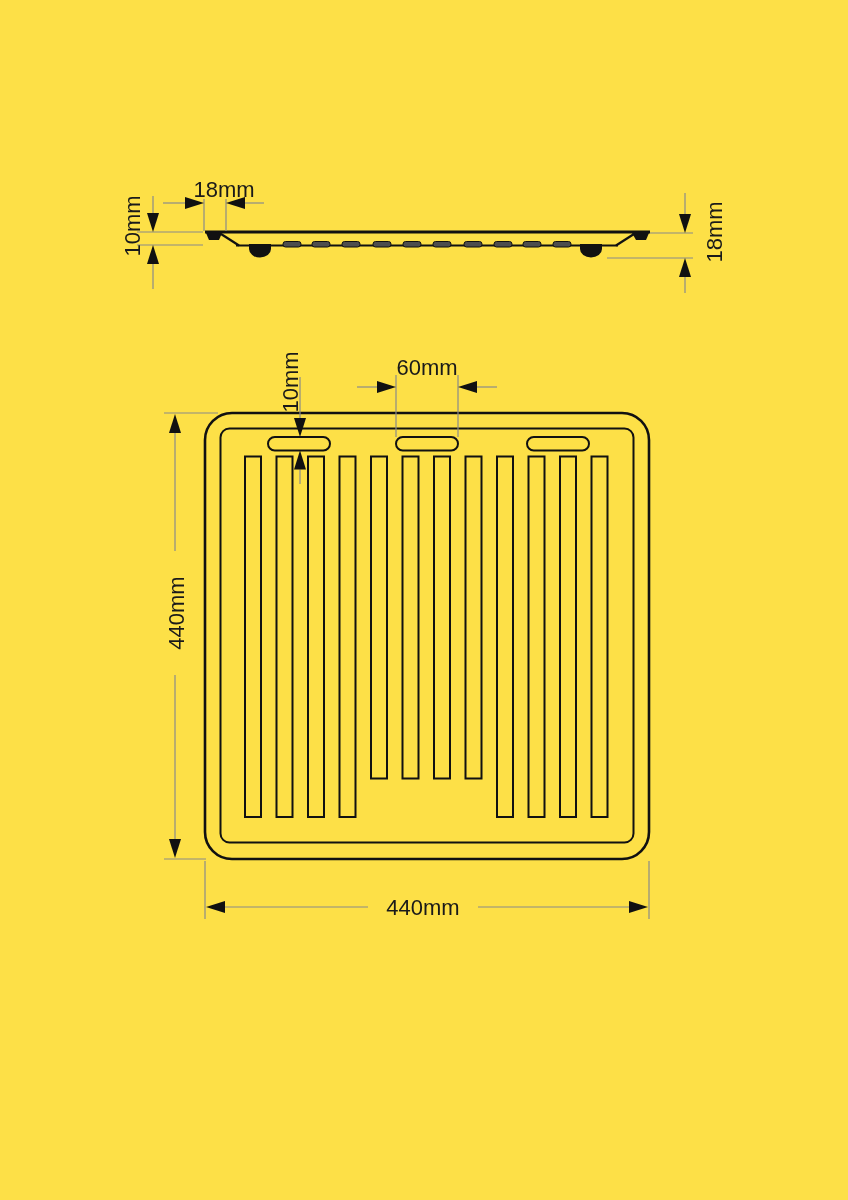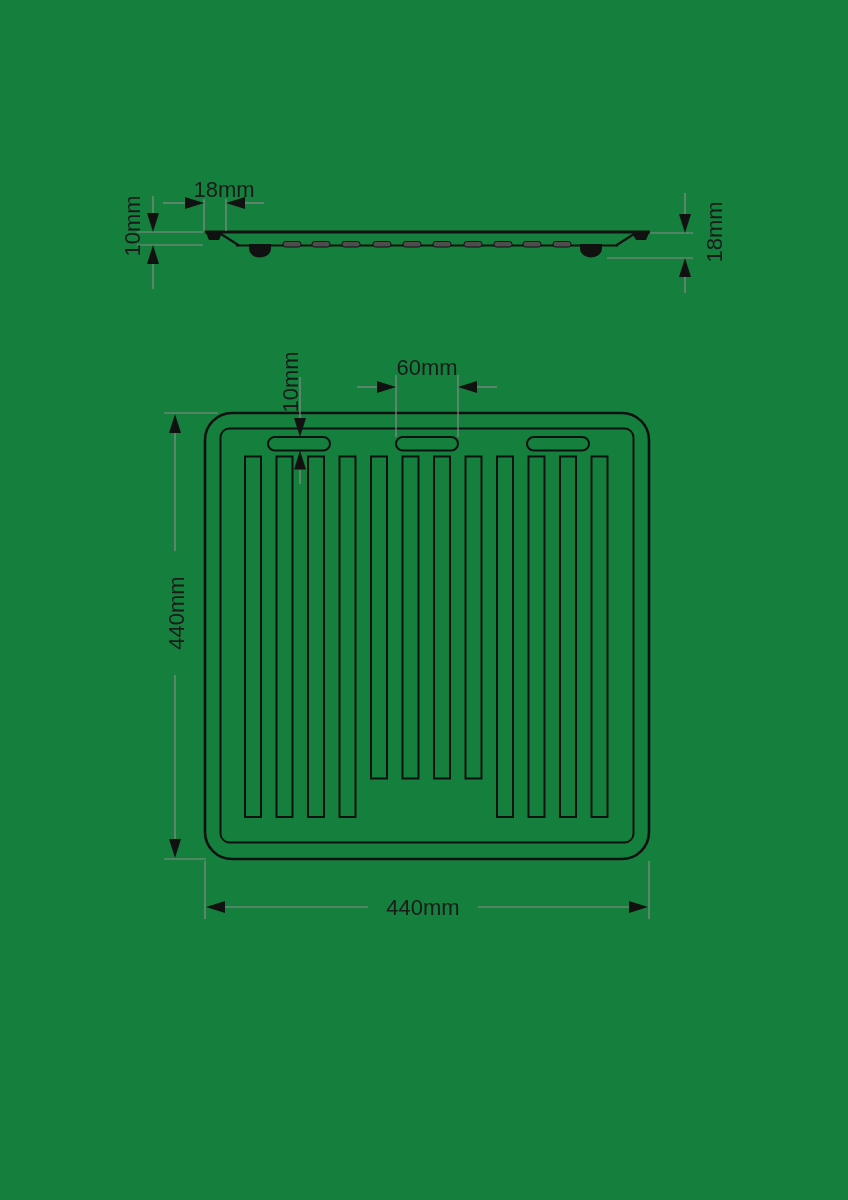--- a/index.html
+++ b/index.html
@@ -1,16 +1,16 @@
 <!DOCTYPE html>
 <html><head>
 <meta charset="utf-8">
 <style>
   html,body{margin:0;padding:0;background:#ffffff;}
-  .canvas{position:relative;width:848px;height:1200px;background:#15803d;overflow:hidden;
+  .canvas{position:relative;width:848px;height:1200px;background:#fde047;overflow:hidden;
           font-family:"Liberation Sans", sans-serif;}
   svg{position:absolute;left:0;top:0;}
   .obj{stroke:#111111;fill:none;}
   .objfill{fill:#111111;stroke:none;}
   .dash{fill:#4d4d4d;stroke:#111111;stroke-width:1;}
   .dimline{stroke:#8a8a8a;stroke-width:1.2;fill:none;}
   .arrow{fill:#111111;stroke:none;}
   .dimtext{fill:#1a1a1a;font-size:22px;font-family:"Liberation Sans", sans-serif;}
 </style>
 </head>

